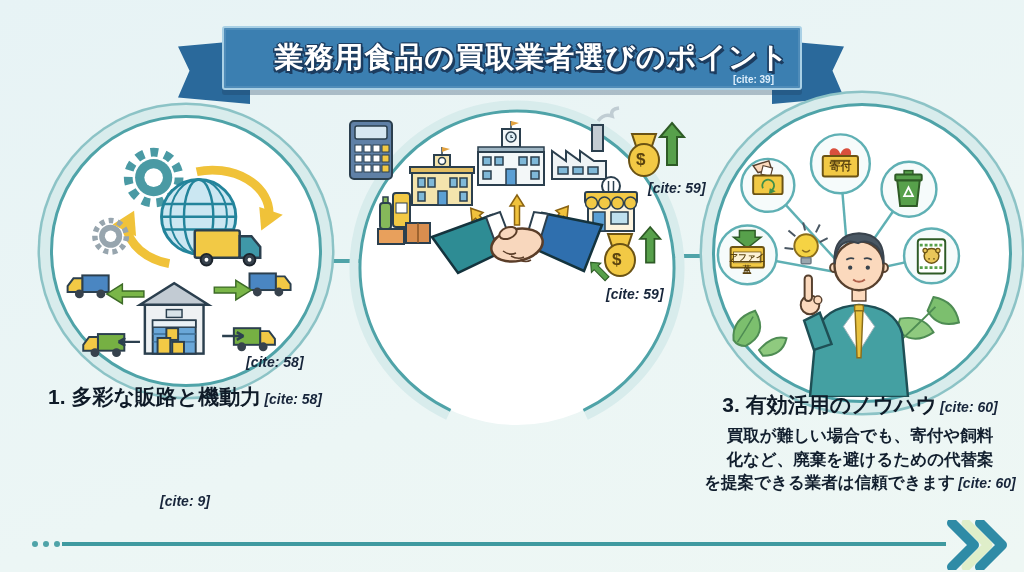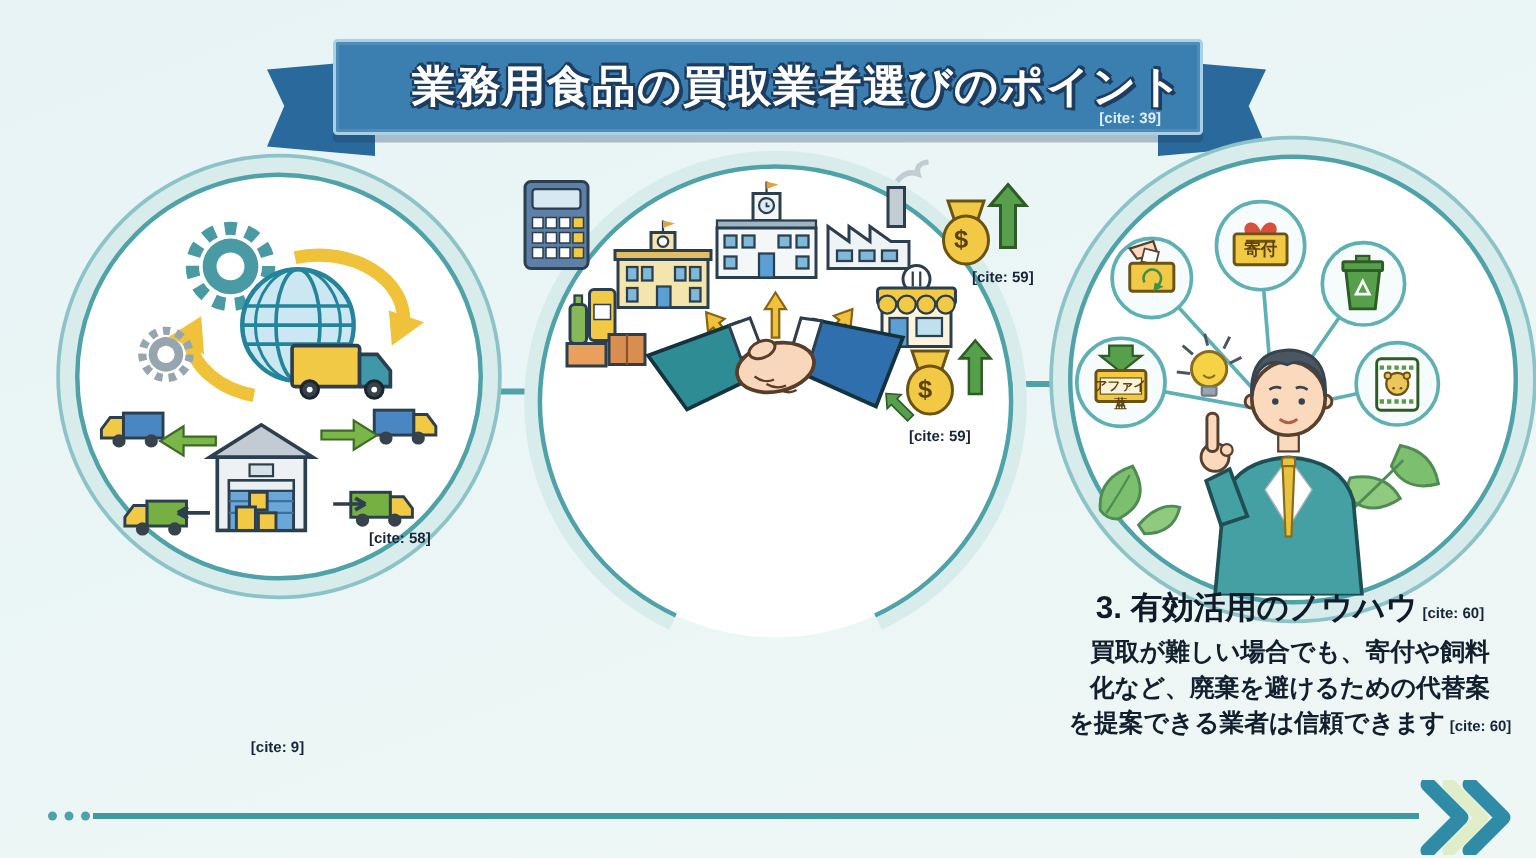--- a/index.html
+++ b/index.html
@@ -14,21 +14,21 @@
   .tail-r{right:0;clip-path:polygon(0 0,0 100%,100% 90%,84% 48%,100% 10%);}
   .banner-main{position:absolute;left:44px;top:0;width:576px;height:60px;
     background:#3b7fb1;border:2px solid #a9d0e5;border-radius:3px;
     box-shadow:0 5px 0 rgba(26,58,92,.30), inset 0 0 0 2px rgba(255,255,255,.10);
     display:flex;align-items:center;justify-content:center;}
   .banner-title{font-size:29px;font-weight:bold;color:#ffffff;letter-spacing:1px;white-space:nowrap;
     text-shadow:1.5px 0 #1d3d60,-1.5px 0 #1d3d60,0 1.5px #1d3d60,0 -1.5px #1d3d60,
                 1.5px 1.5px #1d3d60,-1.5px 1.5px #1d3d60,1.5px -1.5px #1d3d60,2.5px 2.5px #1d3d60;padding-left:40px;}
   .banner-cite{position:absolute;right:26px;bottom:3px;font-size:10px;font-weight:bold;color:#ddeefb;}
 
-  .cite{font-size:10px;font-weight:bold;color:#17253a;white-space:nowrap;}
+  .cite{font-size:14px;font-weight:bold;color:#17253a;white-space:nowrap;font-style:italic;}
   .cite-inline{margin-left:3px;}
 
   .connector{position:absolute;height:4px;background:#4fa3a8;border-radius:2px;}
 
   .circle{position:absolute;border-radius:50%;background:#ffffff;border:3px solid #4fa3a8;
           box-shadow:0 0 0 10px #d8ecec,0 0 0 12.5px #8cc3c6;}
 
   .heading{position:absolute;text-align:center;font-weight:bold;color:#0f1b28;}
   .h-one,.h-three{font-size:21px;}
   .h-two{font-size:20px;line-height:27px;}
@@ -375,22 +375,25 @@
     </g>
 
     <g>
       <circle cx="96" cy="146" r="12" fill="#f5d344" stroke="#8a6d1c" stroke-width="2"></circle>
       <path d="M92 150 q4 4 8 0" fill="none" stroke="#8a6d1c" stroke-width="1.5"></path>
       <rect x="91" y="158" width="10" height="6" rx="1" fill="#9aa5ad" stroke="#6e7a84" stroke-width="1.5"></rect>
       <path d="M78 130 L85 136 M93 122 L95 130 M110 124 L106 132 M118 138 L110 142 M74 148 L83 149" stroke="#4a5763" stroke-width="2"></path>
     </g>
   </svg>
   <span class="tiny-label" style="left:823px;top:159px;width:35px;font-size:11px;">寄付</span>
-  <span class="tiny-label" style="left:728px;top:252px;width:38px;font-size:8.5px;">アファイ蒕</span>
-
+  <span class="tiny-label" style="left:728px;top:252px;width:38px;font-size:8.5px;text-decoration:underline;">アファイ蒕</span>
+
+  <div class="heading h-one" style="left:30px;top:383px;width:310px;">
+    <span>1. 多彩な販路と機動力</span><span class="cite cite-inline">[cite: 58]</span>
+  </div>
   <div class="abs cite" style="left:30px;top:493px;width:310px;text-align:center;">[cite: 9]</div>
 
 
   <div class="heading h-three" style="left:710px;top:391px;width:300px;">
     <span>3. 有効活用のノウハウ</span><span class="cite cite-inline">[cite: 60]</span>
   </div>
   <div class="body-text b-three" style="left:704px;top:424px;width:312px;">
     <span class="bt">買取が難しい場合でも、寄付や飼料
 化など、廃棄を避けるための代替案
 を提案できる業者は信頼できます</span><span class="cite cite-inline">[cite: 60]</span>

